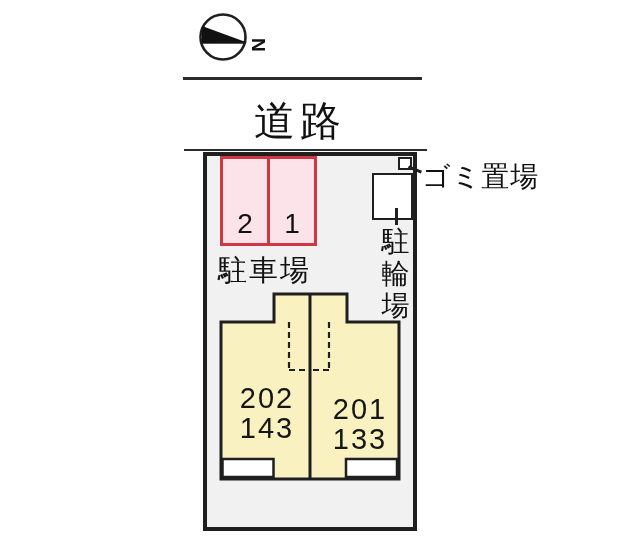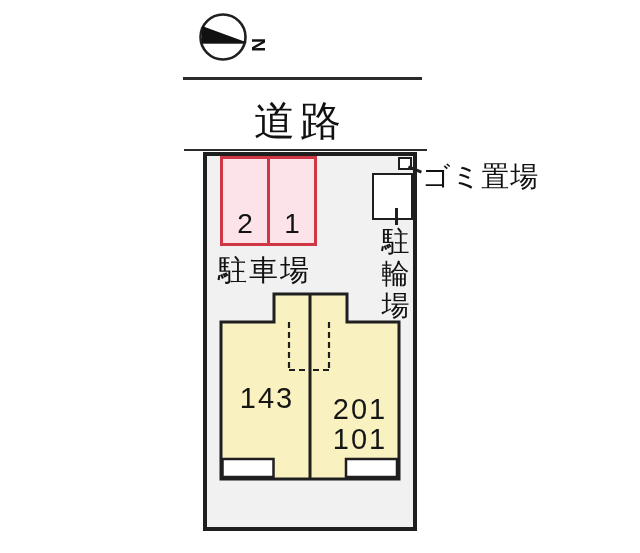--- a/index.html
+++ b/index.html
@@ -133,20 +133,21 @@
 
     <line x1="93" y1="4" x2="93" y2="189" stroke="#1f1f1f" stroke-width="3"></line>
 
     <path d="M72,32 V80 M72,80 H93 M112,32 V80 M112,80 H93" fill="none" stroke="#1f1f1f" stroke-width="2.2" stroke-dasharray="6 4"></path>
 
     <rect x="5.5" y="169" width="51" height="18" fill="#ffffff" stroke="#1f1f1f" stroke-width="2.5"></rect>
     <rect x="129" y="169" width="51" height="18" fill="#ffffff" stroke="#1f1f1f" stroke-width="2.5"></rect>
   </svg>
 
   <div class="abs unit-label left">
+    <div>202</div>
     <div>143</div>
   </div>
   <div class="abs unit-label right">
     <div>201</div>
-    <div>101</div>
+    <div>133</div>
   </div>
 
 </div>
 
 </body></html>

